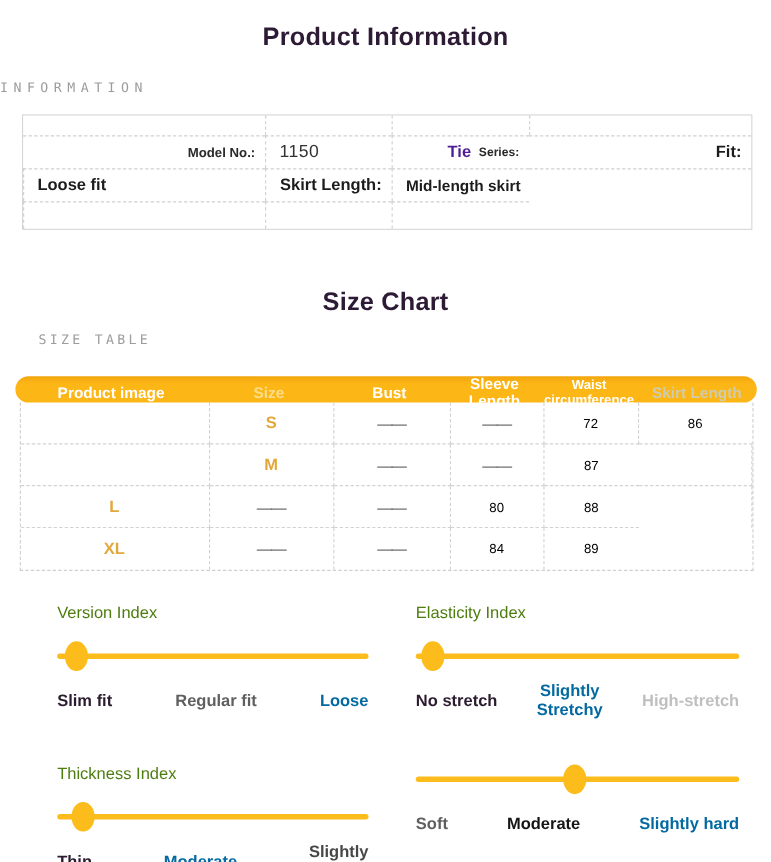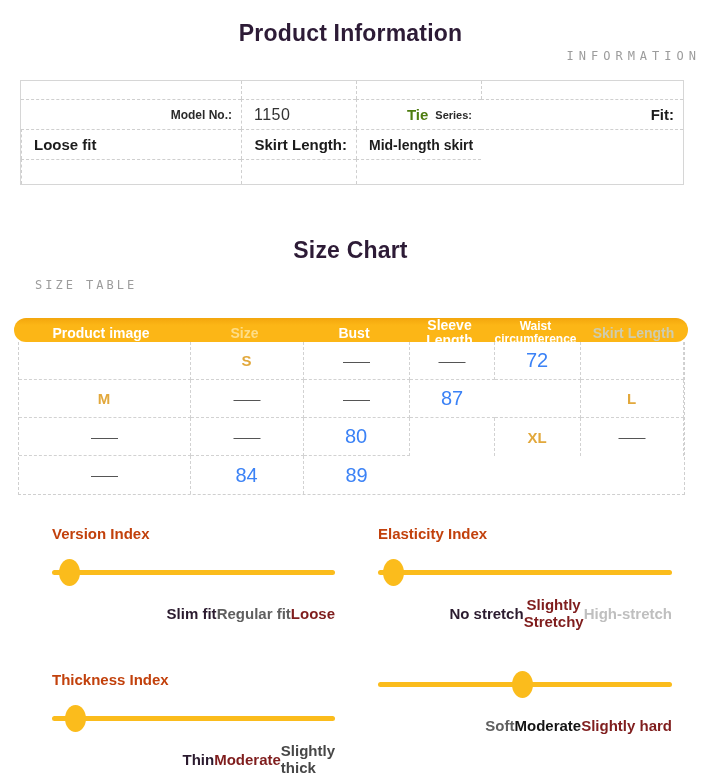--- a/index.html
+++ b/index.html
@@ -9,21 +9,21 @@
     -webkit-font-smoothing:antialiased;
   }
   .page-title{
     margin:20px 0 0 0;text-align:center;
     font-size:23px;font-weight:700;color:#2d1b36;letter-spacing:.2px;
   }
   .eyebrow{
     font-family:"DejaVu Sans Mono",monospace;
     font-size:12px;color:#9c9c9c;letter-spacing:5px;
   }
-  .eyebrow.center{text-align:right;margin-top:2px;}
+  .eyebrow.center{text-align:left;margin-top:26px;}
   .eyebrow.left{margin:14px 0 0 35px;letter-spacing:3px;}
 
   
   .info-table{
     margin:17px 17px 0 20px;width:662px;
     border:1px solid #d6d6d6;
     display:grid;
     grid-template-columns:220px 115px 125px 1fr;
     grid-template-rows:18px 30px 30px 25px;
   }
@@ -33,21 +33,21 @@
     color:#222;min-width:0;
   }
   .info-cell.r1{border-top:none;}
   .info-cell.c1{border-left:none;}
   .info-cell.lab{justify-content:flex-end;padding-right:9px;}
   .info-cell.val{justify-content:flex-start;padding-left:12px;}
   .t-small{font-size:12px;font-weight:600;color:#2a2a2a;}
   .t-num{font-size:16px;font-weight:400;color:#333;letter-spacing:.5px;}
   .t-bold{font-size:15px;font-weight:700;color:#1c1c1c;}
   .t-semi{font-size:14px;font-weight:600;color:#1c1c1c;}
-  .t-main{font-size:15px;font-weight:600;color:#4d7c0f;margin-right:7px;}
+  .t-main{font-size:15px;font-weight:600;color:#4c1d95;margin-right:7px;}
   .t-sub{font-size:11px;font-weight:600;color:#2a2a2a;}
 
   .size-title{margin-top:52px;}
 
   
   .size-wrap{margin:26px 0 0 14px;width:674px;}
   .size-header{
     width:674px;height:24px;border-radius:20px;
     background:linear-gradient(180deg,#f3a60d 0%,#fcb616 30%,#fcb616 100%);
     display:grid;grid-template-columns:174px 113px 106px 85px 87px 1fr;
@@ -60,44 +60,44 @@
   .hcell.small{font-size:12px;font-weight:600;}
   .size-body{
     width:665px;margin:0 auto;
     border-left:1px dashed #cfcfcf;border-right:1px dashed #cfcfcf;border-bottom:1px dashed #cfcfcf;
     display:grid;grid-template-columns:172px 113px 106px 85px 86px 1fr;
     grid-auto-rows:38px;
   }
   .scell{
     display:flex;align-items:center;justify-content:center;
     border-bottom:1px dashed #d2d2d2;border-right:1px dashed #d2d2d2;
-    font-size:20px;color:#3b82f6;
+    font-size:12px;color:#000000;
   }
   .scell.lastcol{border-right:none;}
   .scell.lastrow{border-bottom:none;}
   .scell.sizeletter{color:#e2a83c;font-weight:700;font-size:15px;}
   .scell.dash{color:#555;font-size:14px;letter-spacing:-1px;}
 
   
   .indices{
     margin:30px 29px 0 52px;
     display:grid;grid-template-columns:283px 1fr;column-gap:43px;row-gap:40px;
   }
-  .idx-title{font-size:15px;font-weight:700;color:#c2410c;margin:0 0 17px 0;}
+  .idx-title{font-size:15px;font-weight:400;color:#4d7c0f;margin:0 0 17px 0;}
   .track-zone{position:relative;height:27px;display:flex;align-items:center;}
   .track{height:5px;width:100%;border-radius:3px;background:#fbbc1c;}
   .knob{position:absolute;top:0;width:21px;height:27px;border-radius:50%;background:#fbbc1c;}
   .idx-labels{
-    display:flex;justify-content:flex-end;align-items:center;
+    display:flex;justify-content:space-between;align-items:center;
     margin-top:9px;min-height:36px;font-size:15px;font-weight:700;
   }
   .idx-labels span{white-space:pre-line;}
   .lab-dark{color:#2b1b2f;}
   .lab-mid{color:#5f5f5f;}
-  .lab-dim{color:#7f1d1d;}
+  .lab-dim{color:#0369a1;}
   .lab-dim2{color:#bfbfbf;}
   .lab-strong{color:#474747;}
   .lab-black{color:#151515;}
   .ctr{text-align:center;}
   .rgt{text-align:right;}
 </style>
 </head>
 <body>
 
 <div class="page-title">Product Information</div>
@@ -152,32 +152,34 @@
     <div class="hcell khaki">Skirt Length</div>
   </div>
 
   <div class="size-body">
 
     <div class="scell"></div>
     <div class="scell sizeletter">S</div>
     <div class="scell dash">——</div>
     <div class="scell dash">——</div>
     <div class="scell">72</div>
+    <div class="scell lastcol">86</div>
 
     <div class="scell"></div>
     <div class="scell sizeletter">M</div>
     <div class="scell dash">——</div>
     <div class="scell dash">——</div>
     <div class="scell lastcol">87</div>
 
     <div class="scell"></div>
     <div class="scell sizeletter">L</div>
     <div class="scell dash">——</div>
     <div class="scell dash">——</div>
     <div class="scell">80</div>
+    <div class="scell lastcol">88</div>
 
     <div class="scell lastrow"></div>
     <div class="scell sizeletter lastrow">XL</div>
     <div class="scell dash lastrow">——</div>
     <div class="scell dash lastrow">——</div>
     <div class="scell lastrow">84</div>
     <div class="scell lastcol lastrow">89</div>
   </div>
 </div>
 

